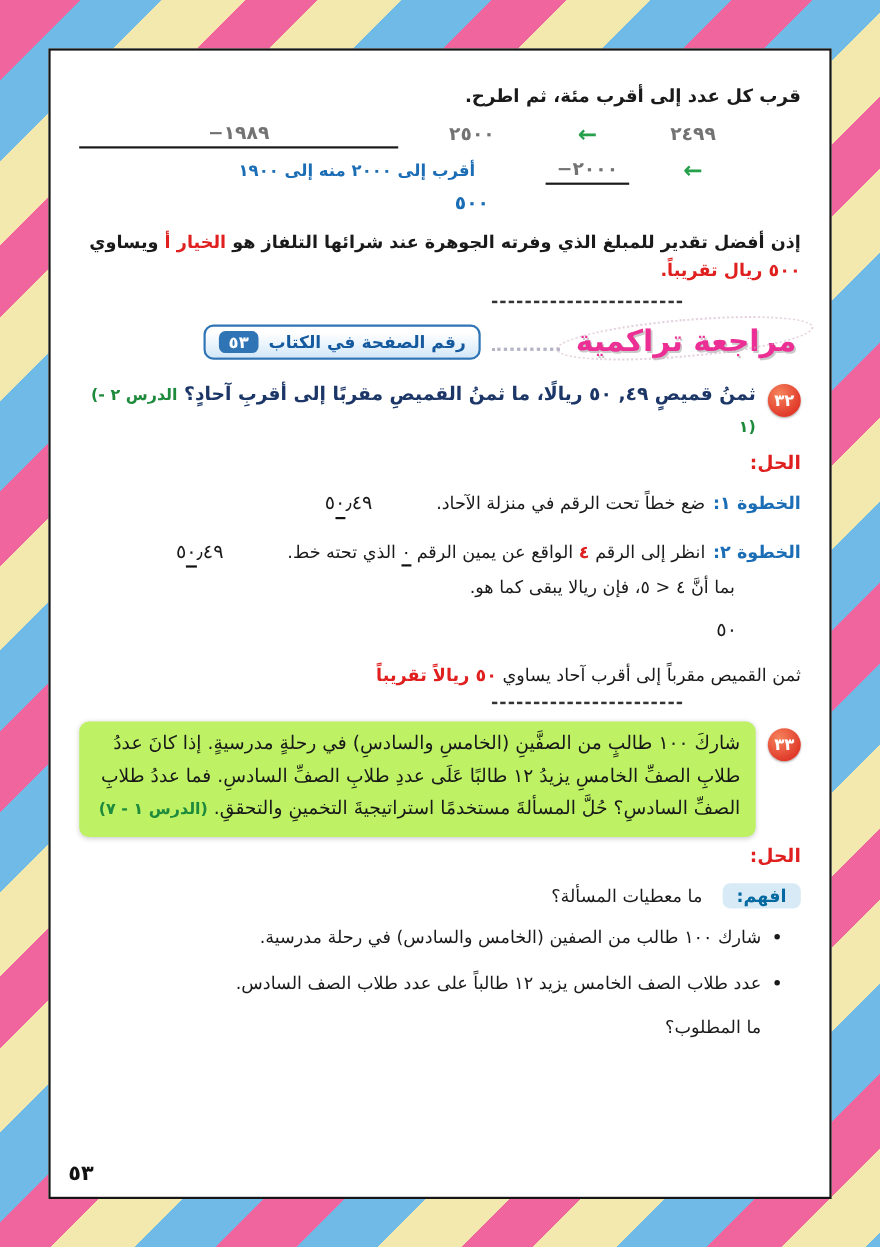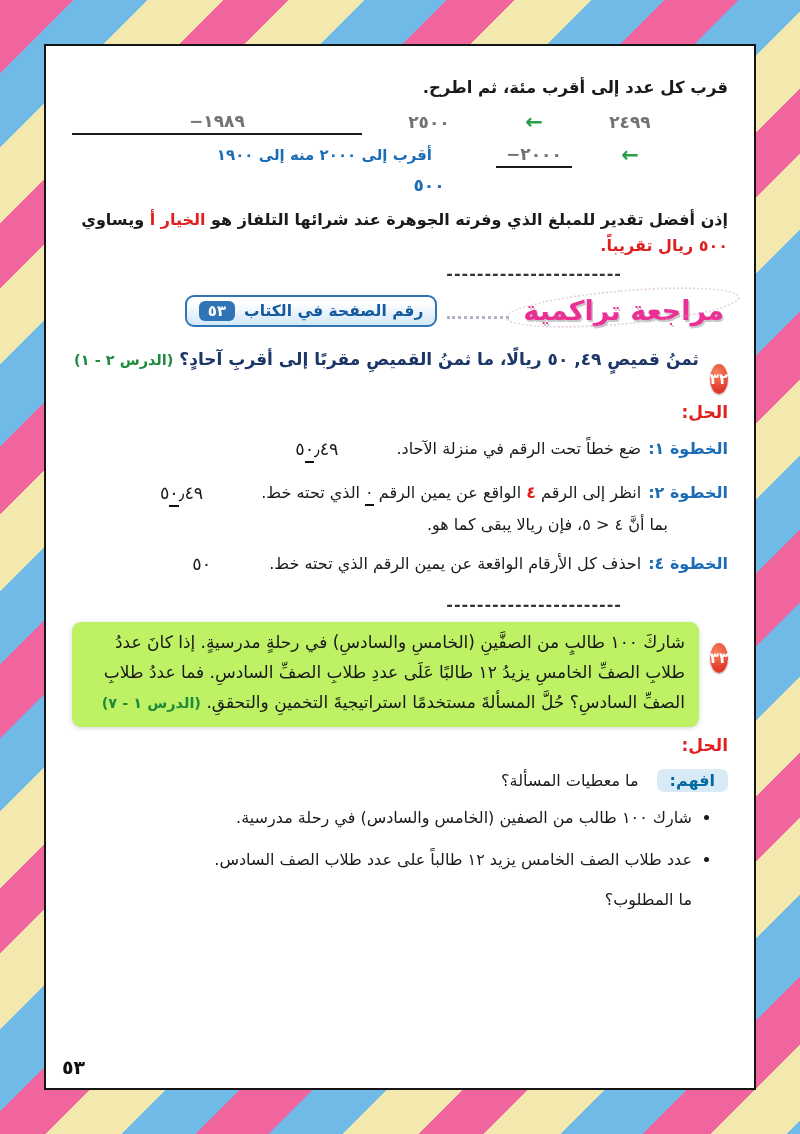--- a/index.html
+++ b/index.html
@@ -49,24 +49,24 @@
   }
   .leader{width:62px;border-bottom:3px dotted #b3b3c6;height:14px;margin:0 10px}
   .badge{
     display:flex;align-items:center;gap:9px;border:2px solid #2f74b5;border-radius:9px;
     background:linear-gradient(180deg,#ffffff 20%,#d2e7f8);padding:4px 12px;
   }
   .badge-label{color:#155a9e;font-weight:bold;font-size:15.5px;white-space:nowrap}
   .badge-num{background:#2f74b5;color:#fff;font-weight:bold;border-radius:6px;padding:1px 9px;font-size:15px}
   .question{display:flex;gap:11px;align-items:flex-start;margin:4px 0 8px}
   .q-circle{
-    flex:none;width:18px;height:30px;border-radius:50%;
+    flex:none;width:30px;height:30px;border-radius:50%;
     background:radial-gradient(circle at 35% 30%,#f6835c,#e03a2a 72%);
     color:#fff;font-weight:bold;font-size:15px;display:flex;align-items:center;justify-content:center;
-    margin-top:21px;box-shadow:0 1px 2px rgba(0,0,0,.35);
+    margin-top:6px;box-shadow:0 1px 2px rgba(0,0,0,.35);
   }
   .q32-text{margin:2px 0 0;font-weight:bold;color:#1c3667;font-size:17px;line-height:1.7;flex:1}
   .ltr{direction:ltr;unicode-bidi:isolate}
   .lesson{color:#1e8a3c;font-size:14.5px;font-weight:bold}
   .sol-label{color:#e01f1f;font-weight:bold;font-size:17px;margin:4px 0 14px}
   .step{display:flex;align-items:center;margin:0 0 17px;font-size:16px;line-height:1.55}
   .step-label{color:#1b6db5;font-weight:bold;margin-left:7px;white-space:nowrap}
   .step-num{direction:ltr;unicode-bidi:isolate;margin-right:58px;letter-spacing:8px;font-size:17.5px;white-space:nowrap}
   .u-digit{border-bottom:2.5px solid #111;padding-bottom:2px}
   .step3-line2{margin:-9px 60px 17px 0;font-size:16px}
@@ -135,25 +135,25 @@
   </div>
 
   <div class="step">
     <span><span class="step-label">الخطوة ٢:</span><span>انظر إلى الرقم </span><span class="red bold">٤</span><span> الواقع عن يمين الرقم </span><span class="u-digit">٠</span><span> الذي تحته خط.</span></span>
     <span class="step-num"><span>٥</span><span class="u-digit">٠</span><span>٫٤٩</span></span>
   </div>
 
   <p class="step3-line2"><span>بما أنَّ </span><span class="ltr">٤ &lt; ٥</span><span>، فإن ريالا يبقى كما هو.</span></p>
 
   <div class="step">
-    <span><span class="step-label">الخطوة ٤:</span><span>احذف كل الأرقام الواقعة عن يمين الرقم الذي تحته خط.</span></span>
     <span class="step-num">٥٠</span>
   </div>
 
 
+  <p class="final-line"><span>ثمن القميص مقرباً إلى أقرب آحاد يساوي </span><span class="red bold">٥٠ ريالاً تقريباً</span></p>
 
   <div class="dashes">-----------------------</div>
 
   <div class="question q33">
     <span class="q-circle">٣٣</span>
     <p class="q33-text"><span>شاركَ ١٠٠ طالبٍ من الصفَّينِ (الخامسِ والسادسِ) في رحلةٍ مدرسيةٍ. إذا كانَ عددُ طلابِ الصفِّ الخامسِ يزيدُ ١٢ طالبًا عَلَى عددِ طلابِ الصفِّ السادسِ. فما عددُ طلابِ الصفِّ السادسِ؟ حُلَّ المسألةَ مستخدمًا استراتيجيةَ التخمينِ والتحققِ. </span><span class="lesson ltr">(الدرس ١ - ٧)</span></p>
   </div>
 
   <p class="sol-label">الحل:</p>
 

